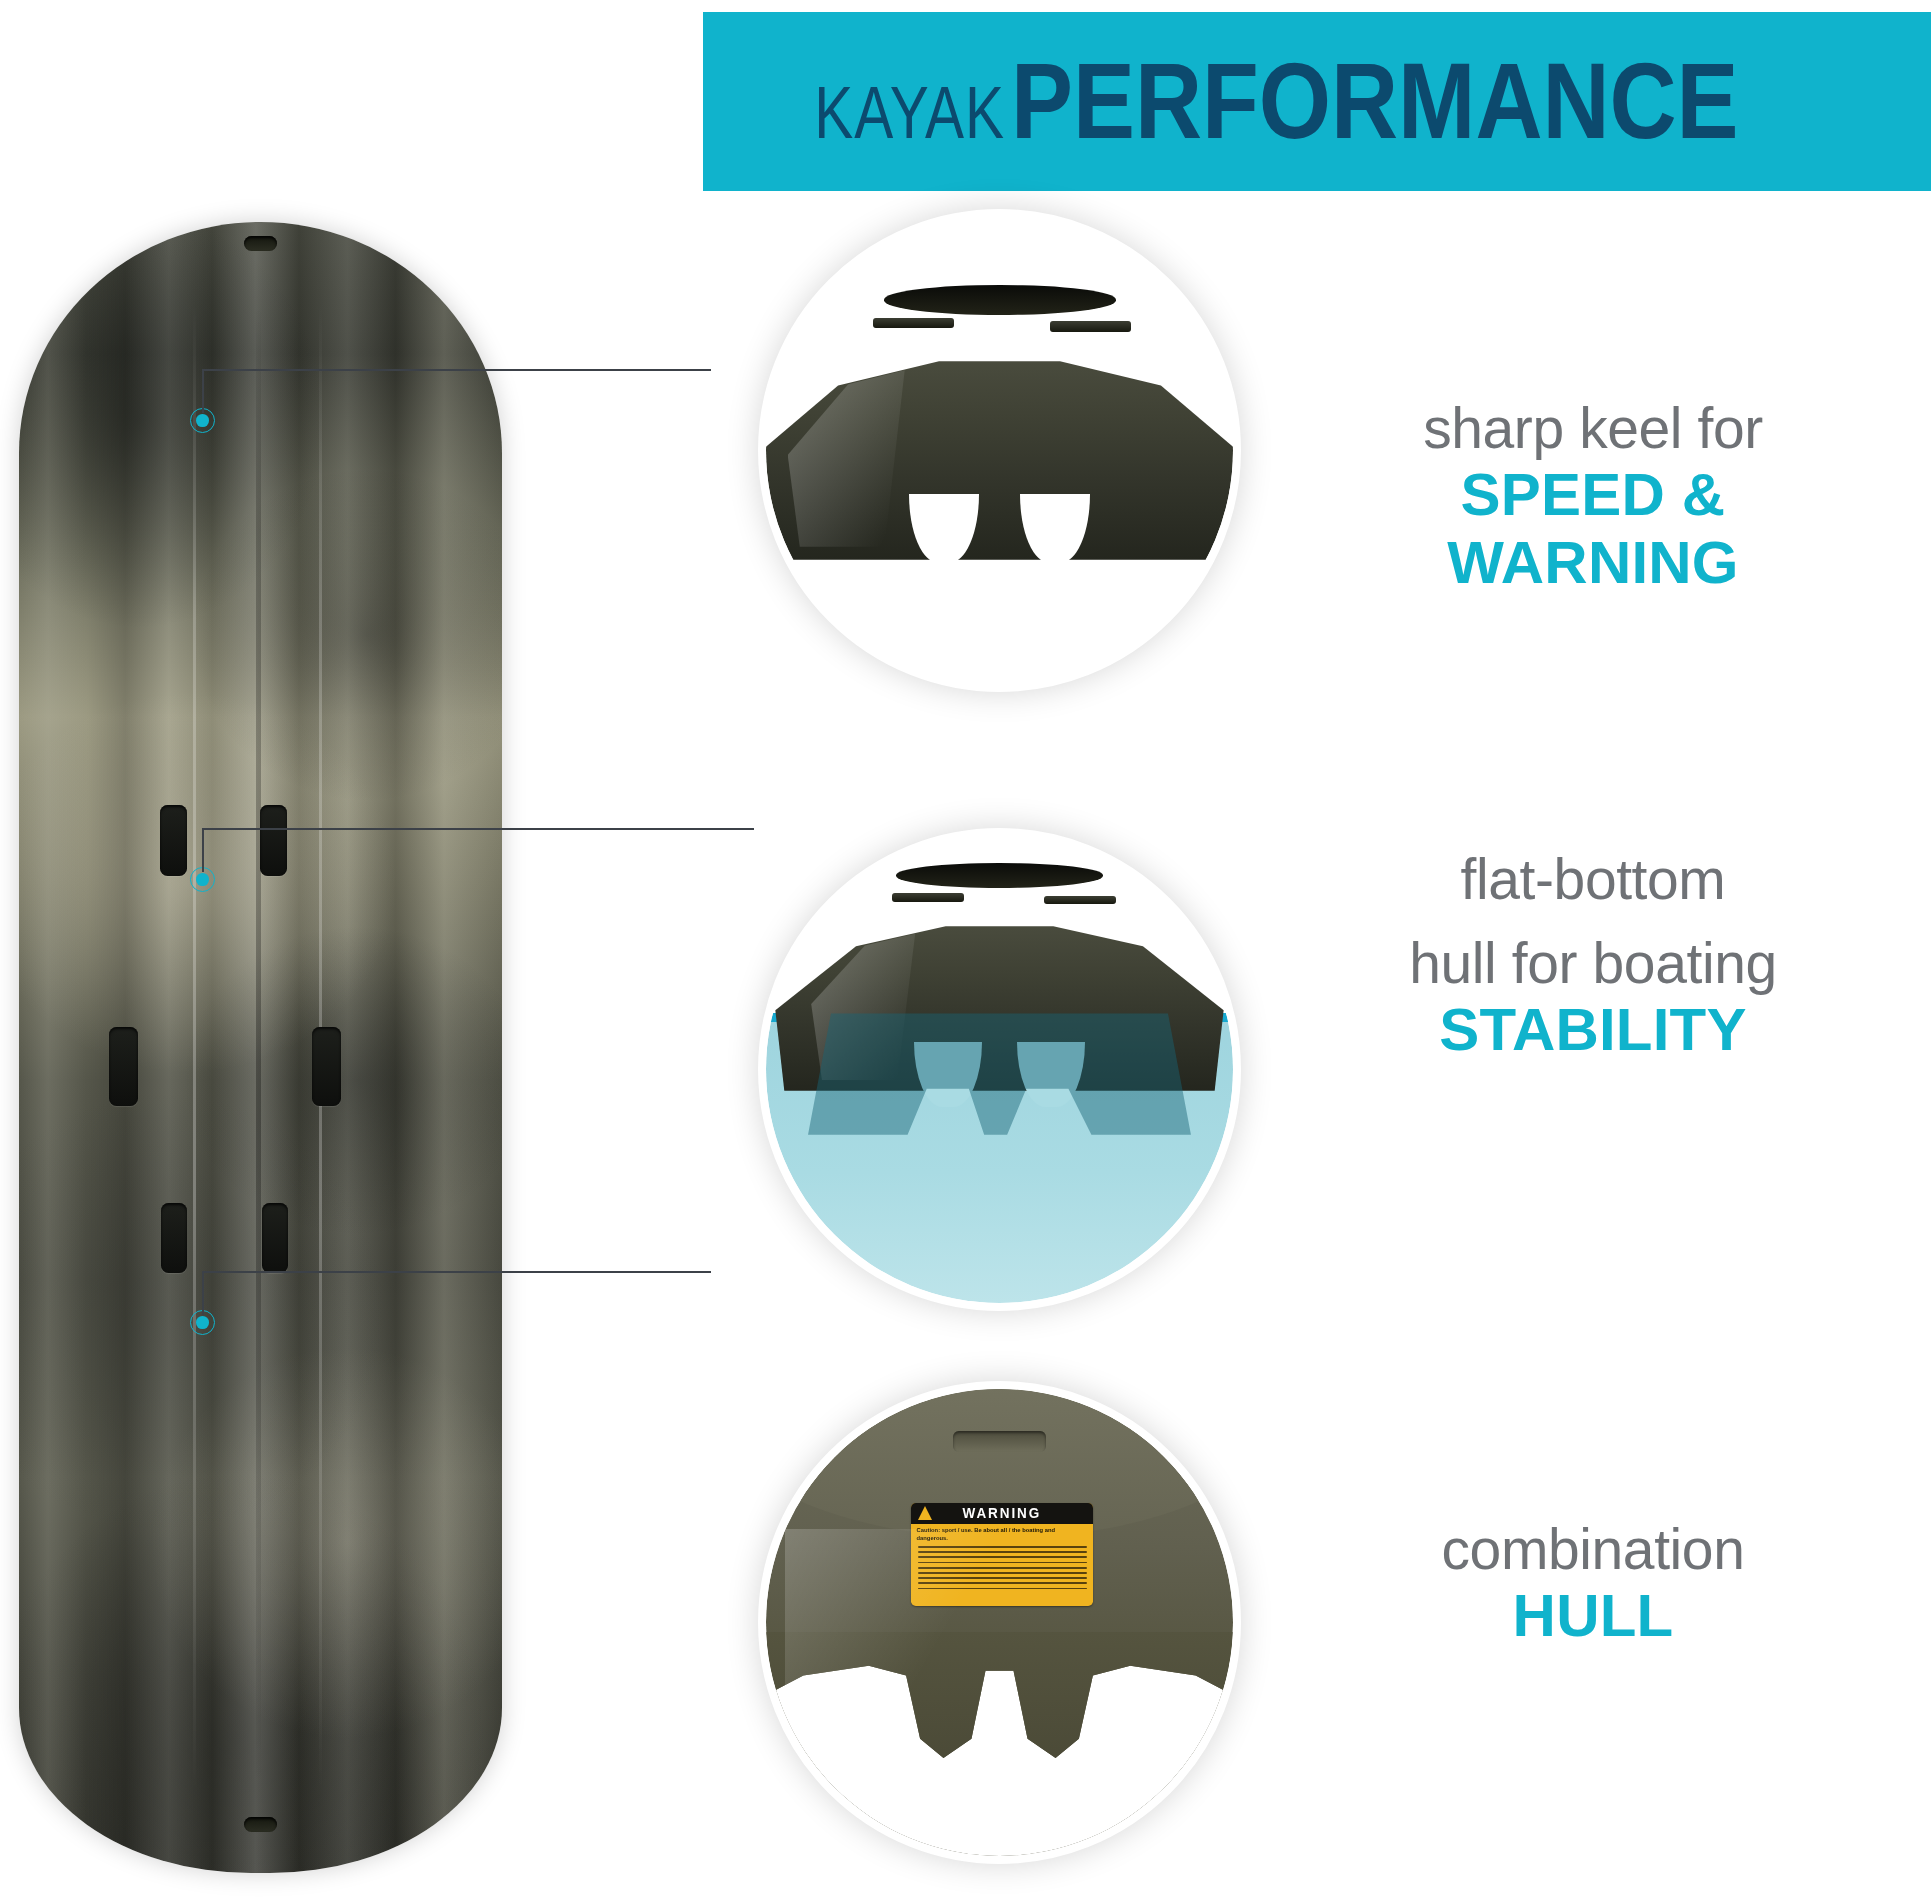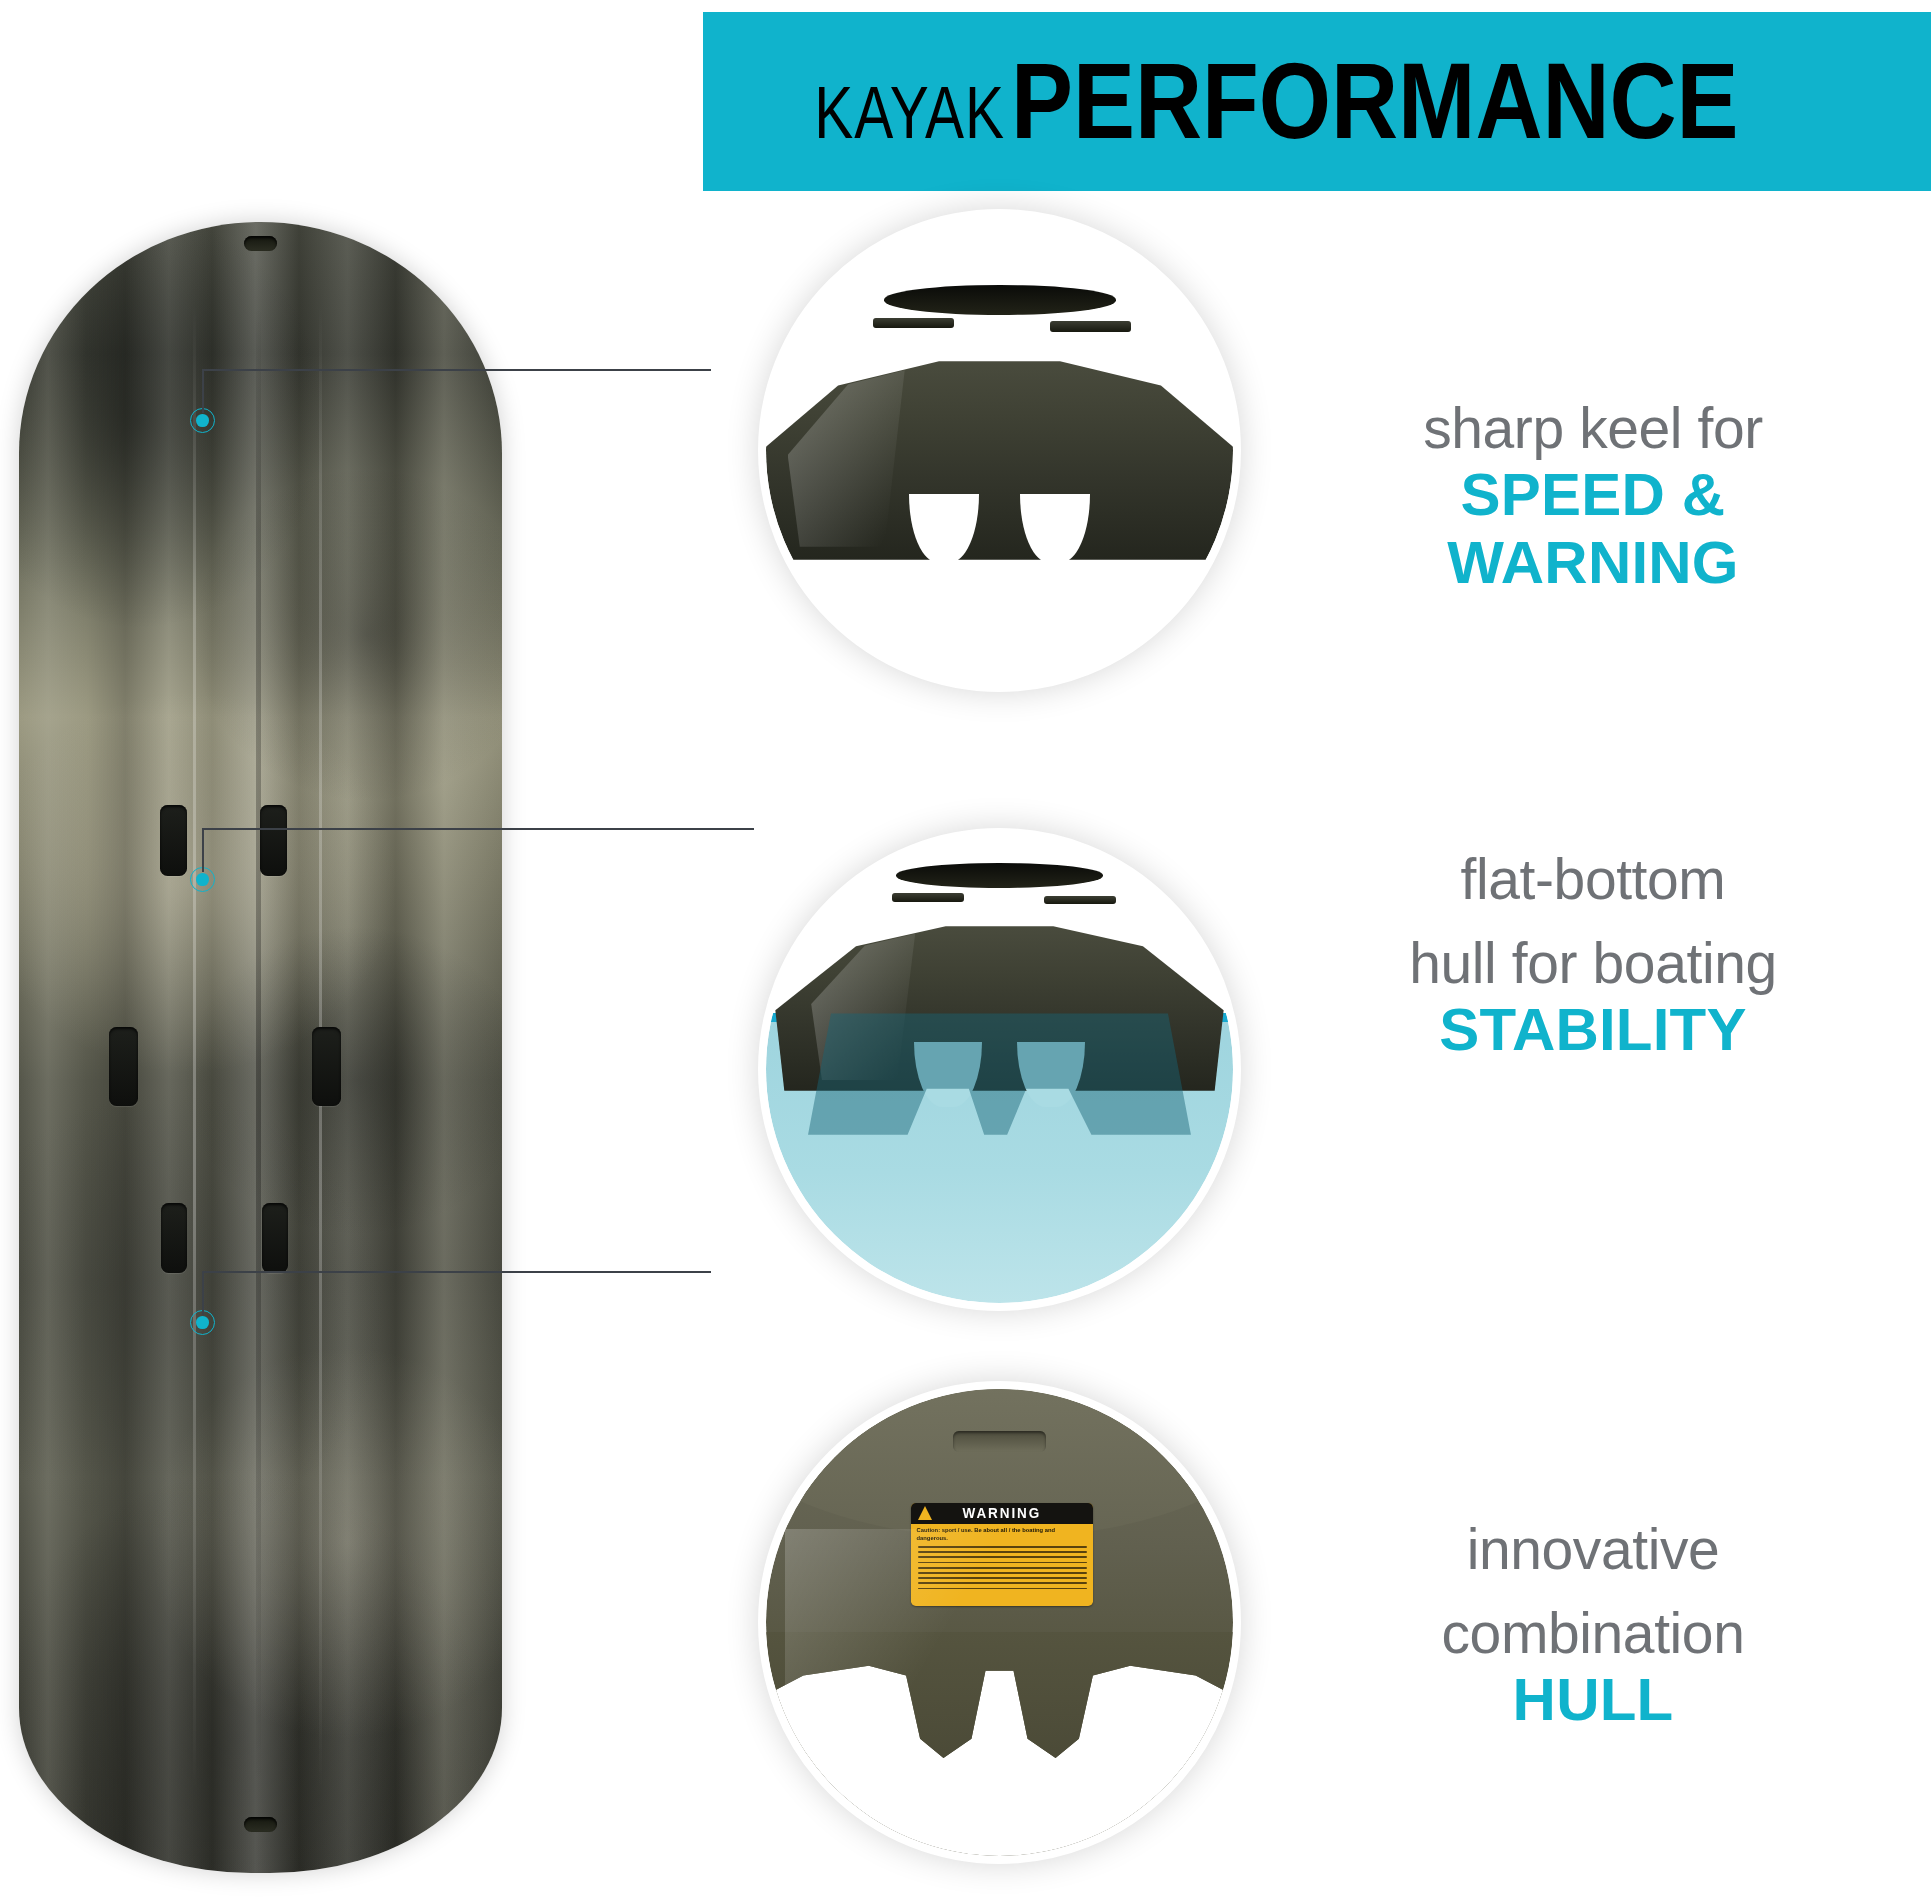--- a/index.html
+++ b/index.html
@@ -12,21 +12,21 @@
   #stage{position:absolute;left:0;top:0;width:1931px;height:1900px;background:#fff;}
 
   
   .banner{
     position:absolute;left:703px;top:11.6px;width:1228px;height:179px;
     background:#10b3cc;
     display:flex;align-items:center;justify-content:center;
     box-sizing:border-box;padding-right:17.4px;
   }
   .banner-text{
-    white-space:nowrap;color:#000000;line-height:1;
+    white-space:nowrap;color:#0c4a6e;line-height:1;
     display:flex;align-items:baseline;justify-content:center;
   }
   .banner-light{
     font-size:75px;font-weight:400;letter-spacing:1px;
     transform:scaleX(.78);transform-origin:right center;
     padding-right:7.7px;
   }
   .banner-bold{
     font-size:108px;font-weight:700;letter-spacing:0px;
     transform:scaleX(.86);transform-origin:left center;
@@ -315,19 +315,18 @@
     <div class="bold">WARNING</div>
   </div>
 
   <div class="block" style="top:828px;">
     <div class="light">flat-bottom</div>
     <div class="light">hull for boating</div>
     <div class="bold">STABILITY</div>
   </div>
 
   <div class="block" style="top:1498px;">
-    <div class="light">innovative</div>
     <div class="light">combination</div>
     <div class="bold">HULL</div>
   </div>
 
 </div>
 
 
 </body></html>

